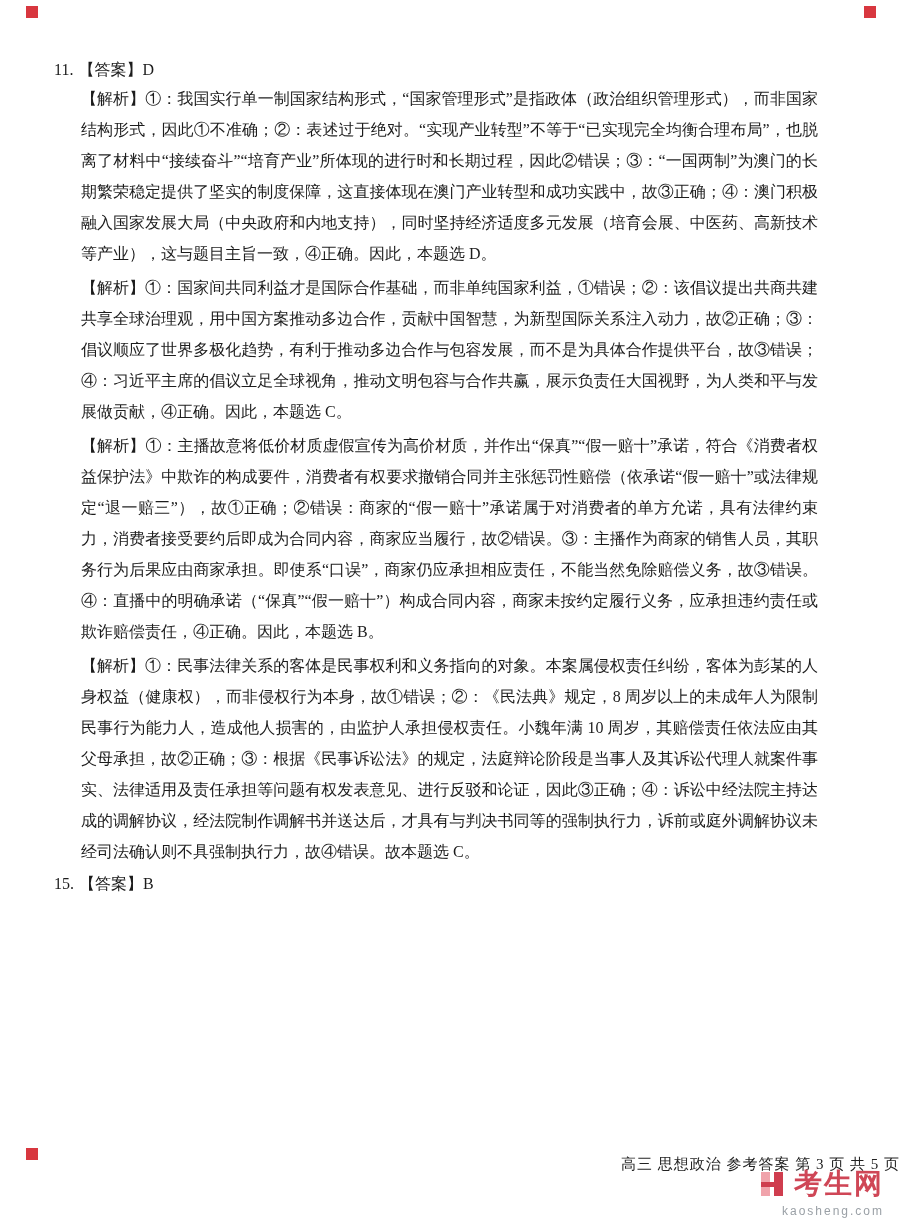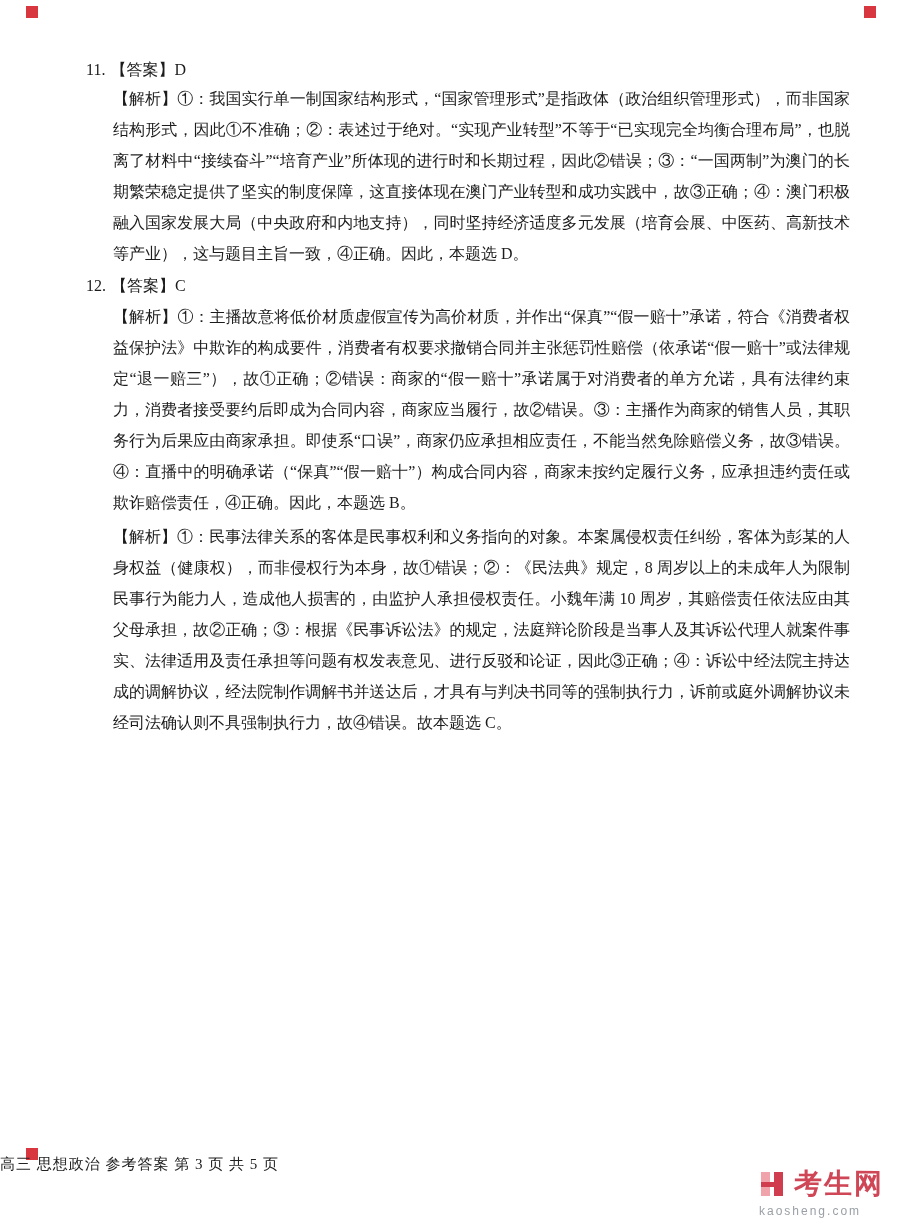--- a/index.html
+++ b/index.html
@@ -6,35 +6,35 @@
   body {
     width: 900px; height: 1232px;
     background: #ffffff;
     position: relative;
     overflow: hidden;
     font-family: "Liberation Serif", "DejaVu Serif", serif;
     color: #1c1c1c;
   }
   .page { position: absolute; inset: 0; }
 
-  .content { position: absolute; left: 86px; top: 56px; width: 764px; }
+  .content { position: absolute; left: 54px; top: 56px; width: 764px; }
 
   .question { margin: 0 0 2px 0; }
   .q-head { font-size: 16px; line-height: 27px; }
   .q-num { display: inline-block; margin-right: 5px; }
   .q-analysis {
     margin: 0 0 3px 27px;
     font-size: 16px;
     line-height: 31px;
     text-align: justify;
   }
 
   .footer {
     position: absolute; left: 0; bottom: 58px; width: 100%;
-    text-align: left;
+    text-align: right;
     font-size: 15px;
     color: #222;
     letter-spacing: 1px;
   }
 
   .corner { position: absolute; background: #d8373f; }
   .corner.tl { left: 26px; top: 6px;  width: 12px; height: 12px; }
   .corner.tr { right: 24px; top: 6px; width: 12px; height: 12px; }
   .corner.bl { left: 26px; bottom: 72px; width: 12px; height: 12px; }
 
@@ -45,21 +45,21 @@
   .wm-logo .b2 { position: absolute; left: 15px; top: 2px; width: 9px;  height: 24px; background: #cf3d4e; }
   .wm-logo .b3 { position: absolute; left: 2px;  top: 12px; width: 22px; height: 5px; background: #cf3d4e; }
   .wm-name {
     font-size: 28px; font-weight: bold; color: #cf4656;
     font-family: "Liberation Sans", "DejaVu Sans", sans-serif;
     letter-spacing: 2px;
   }
   .wm-domain {
     font-size: 12px; color: #9aa0a6; letter-spacing: 2px;
     font-family: "Liberation Sans", "DejaVu Sans", sans-serif;
-    margin-top: 1px;
+    text-align: right; margin-top: 1px;
   }
 </style>
 </head>
 <body>
 
 <div class="page">
 
   <div class="corner tl"></div>
   <div class="corner tr"></div>
   <div class="corner bl"></div>
@@ -67,34 +67,35 @@
   <main class="content">
 
     <section class="question">
       <div class="q-head">
         <span class="q-num">11.</span><span class="q-answer">【答案】D</span>
       </div>
       <p class="q-analysis">【解析】①：我国实行单一制国家结构形式，“国家管理形式”是指政体（政治组织管理形式），而非国家结构形式，因此①不准确；②：表述过于绝对。“实现产业转型”不等于“已实现完全均衡合理布局”，也脱离了材料中“接续奋斗”“培育产业”所体现的进行时和长期过程，因此②错误；③：“一国两制”为澳门的长期繁荣稳定提供了坚实的制度保障，这直接体现在澳门产业转型和成功实践中，故③正确；④：澳门积极融入国家发展大局（中央政府和内地支持），同时坚持经济适度多元发展（培育会展、中医药、高新技术等产业），这与题目主旨一致，④正确。因此，本题选 D。</p>
     </section>
 
     <section class="question">
-      <div class="q-head">
-        <span class="q-num">12.</span><span class="q-answer">【答案】C</span>
-      </div>
+      <p class="q-analysis">【解析】①：国家间共同利益才是国际合作基础，而非单纯国家利益，①错误；②：该倡议提出共商共建共享全球治理观，用中国方案推动多边合作，贡献中国智慧，为新型国际关系注入动力，故②正确；③：倡议顺应了世界多极化趋势，有利于推动多边合作与包容发展，而不是为具体合作提供平台，故③错误；④：习近平主席的倡议立足全球视角，推动文明包容与合作共赢，展示负责任大国视野，为人类和平与发展做贡献，④正确。因此，本题选 C。</p>
     </section>
 
     <section class="question">
       <p class="q-analysis">【解析】①：主播故意将低价材质虚假宣传为高价材质，并作出“保真”“假一赔十”承诺，符合《消费者权益保护法》中欺诈的构成要件，消费者有权要求撤销合同并主张惩罚性赔偿（依承诺“假一赔十”或法律规定“退一赔三”），故①正确；②错误：商家的“假一赔十”承诺属于对消费者的单方允诺，具有法律约束力，消费者接受要约后即成为合同内容，商家应当履行，故②错误。③：主播作为商家的销售人员，其职务行为后果应由商家承担。即使系“口误”，商家仍应承担相应责任，不能当然免除赔偿义务，故③错误。④：直播中的明确承诺（“保真”“假一赔十”）构成合同内容，商家未按约定履行义务，应承担违约责任或欺诈赔偿责任，④正确。因此，本题选 B。</p>
     </section>
 
     <section class="question">
       <p class="q-analysis">【解析】①：民事法律关系的客体是民事权利和义务指向的对象。本案属侵权责任纠纷，客体为彭某的人身权益（健康权），而非侵权行为本身，故①错误；②：《民法典》规定，8 周岁以上的未成年人为限制民事行为能力人，造成他人损害的，由监护人承担侵权责任。小魏年满 10 周岁，其赔偿责任依法应由其父母承担，故②正确；③：根据《民事诉讼法》的规定，法庭辩论阶段是当事人及其诉讼代理人就案件事实、法律适用及责任承担等问题有权发表意见、进行反驳和论证，因此③正确；④：诉讼中经法院主持达成的调解协议，经法院制作调解书并送达后，才具有与判决书同等的强制执行力，诉前或庭外调解协议未经司法确认则不具强制执行力，故④错误。故本题选 C。</p>
     </section>
 
     <section class="question">
+      <div class="q-head">
+        <span class="q-num">15.</span><span class="q-answer">【答案】B</span>
+      </div>
     </section>
 
   </main>
 
   <footer class="footer">
     <span>高三 思想政治 参考答案 第 3 页 共 5 页</span>
   </footer>
 
   <div class="watermark">
     <div class="wm-row">

